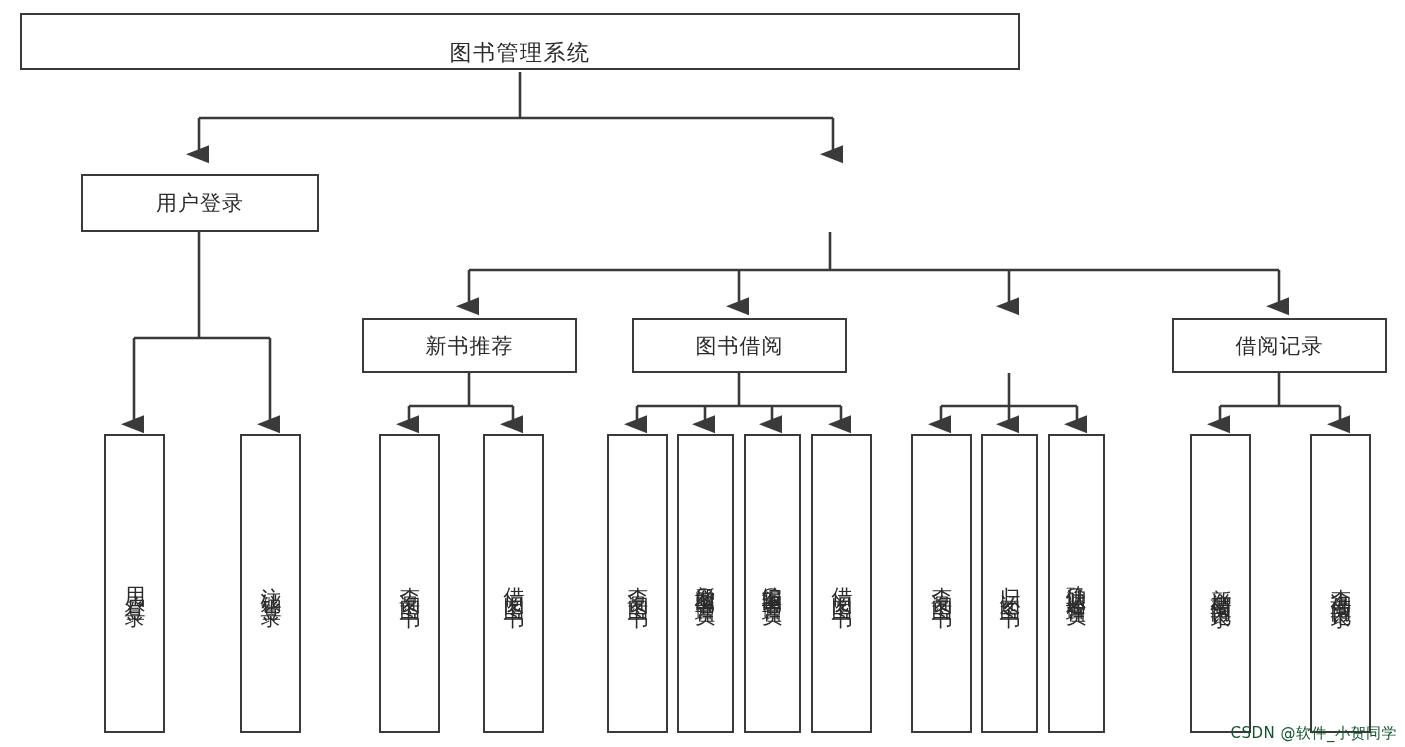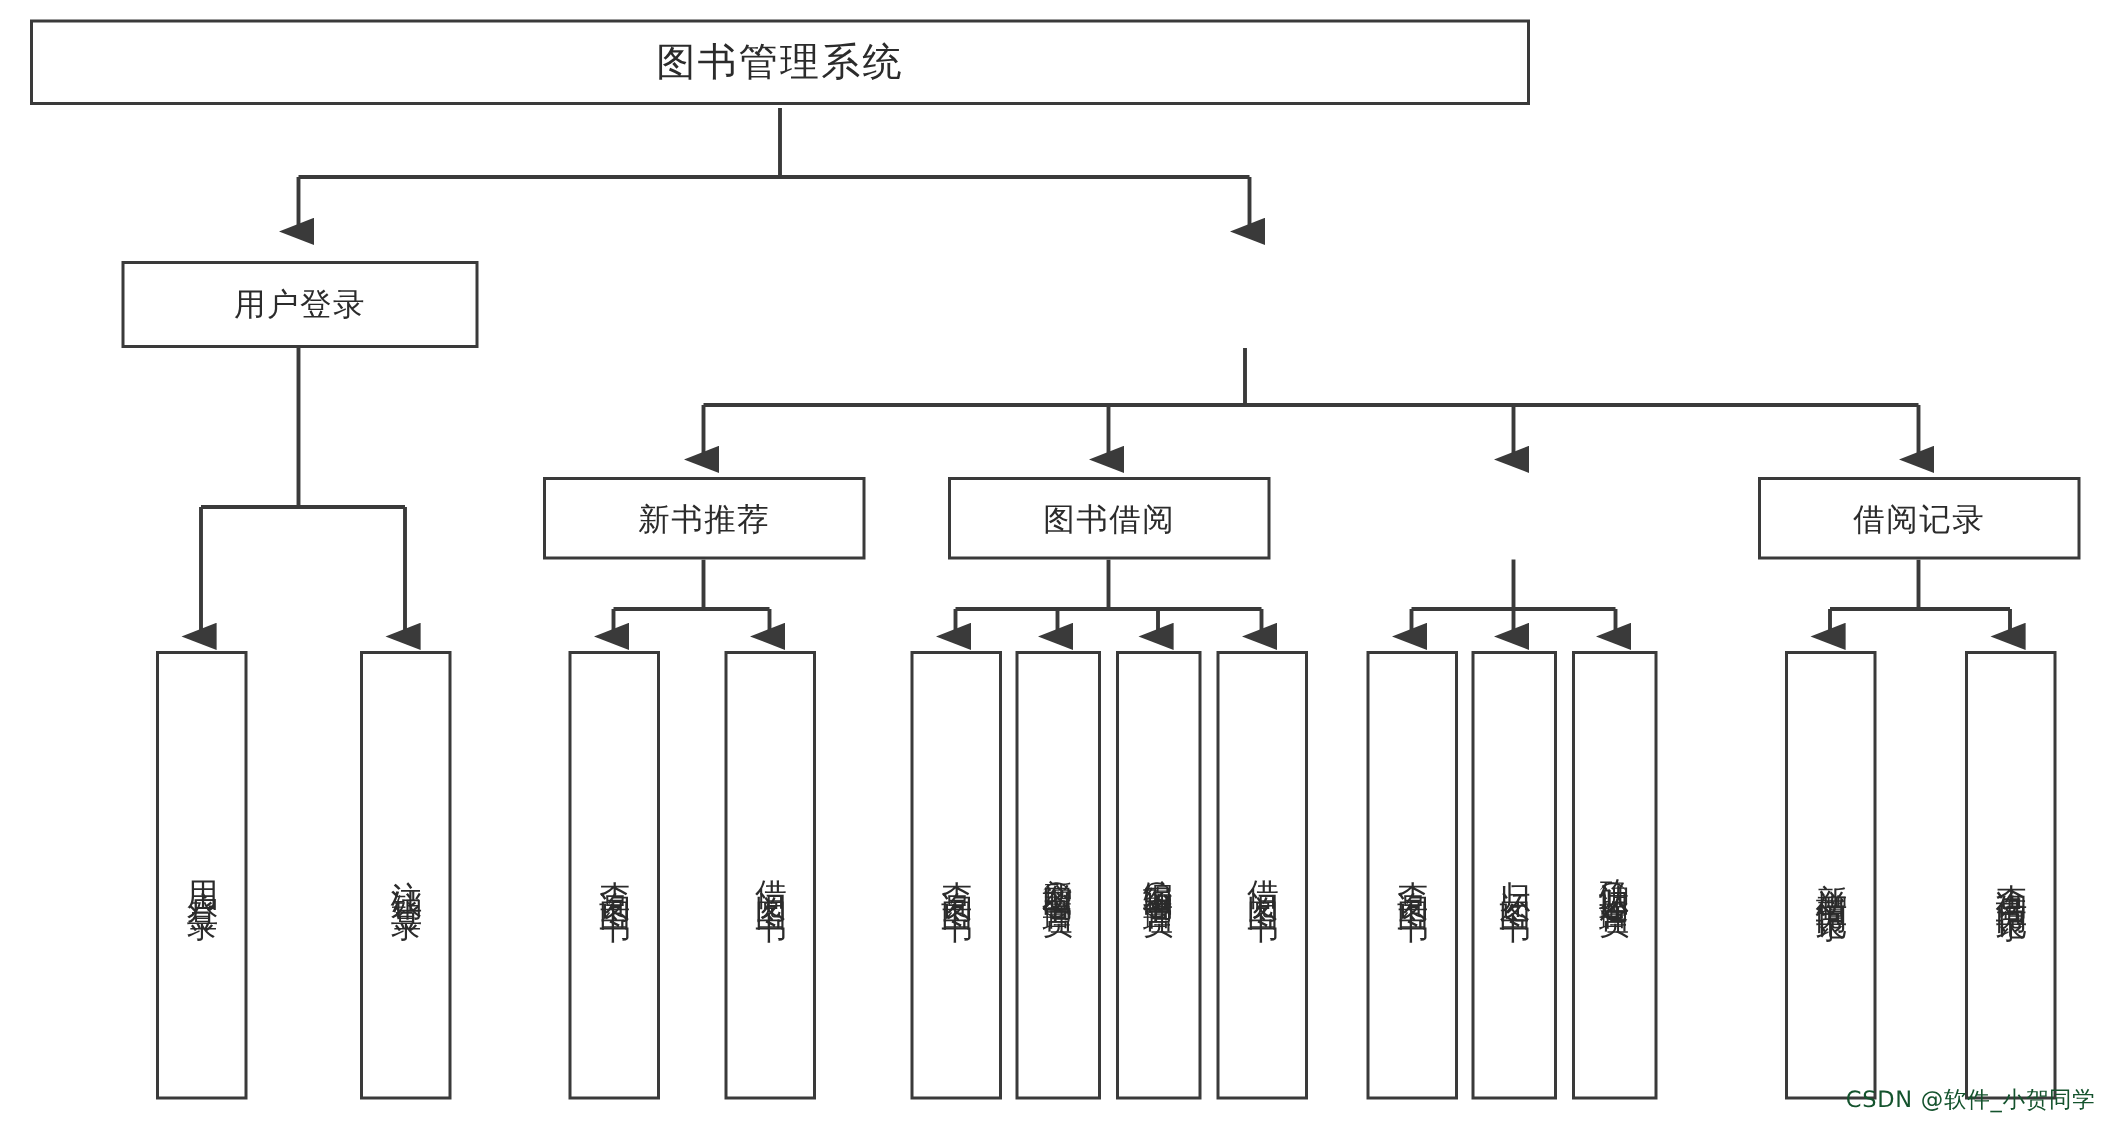--- a/index.html
+++ b/index.html
@@ -15,21 +15,21 @@
     position:absolute;
     box-sizing:border-box;
     background:#ffffff;
     border:2.5px solid #3a3a3a;
     display:flex;
     align-items:center;
     justify-content:center;
     color:#2b2b2b;
   }
   .node.h{ font-size:21px; letter-spacing:1px; }
-  .node.title{ font-size:26px; letter-spacing:1.5px; }
+  .node.title{ font-size:22px; letter-spacing:1.5px;align-items:flex-end; }
 
   
   .node.v{
     writing-mode:vertical-rl;
     text-orientation:upright;
     font-size:21px;
     letter-spacing:7px;
     line-height:1;
     padding-top:6px;
     padding-bottom:6px;

